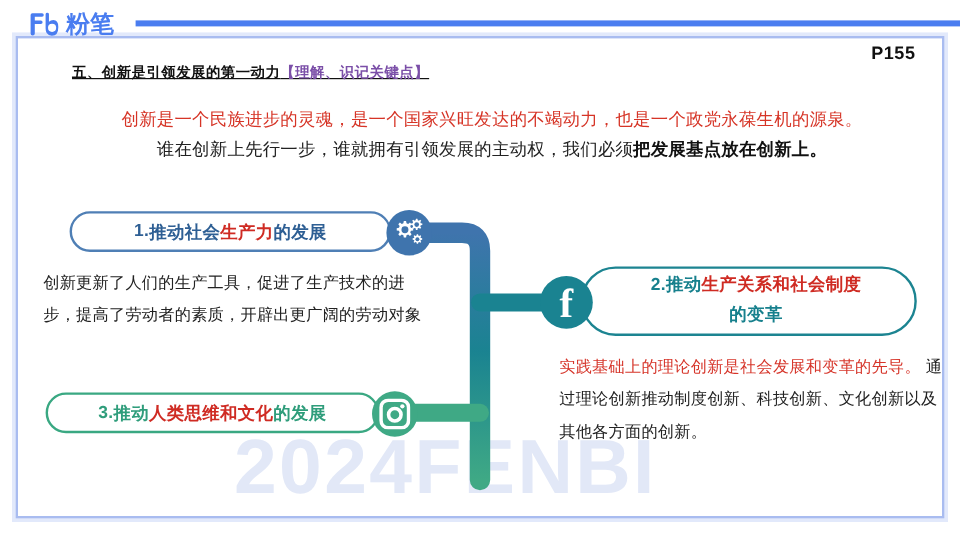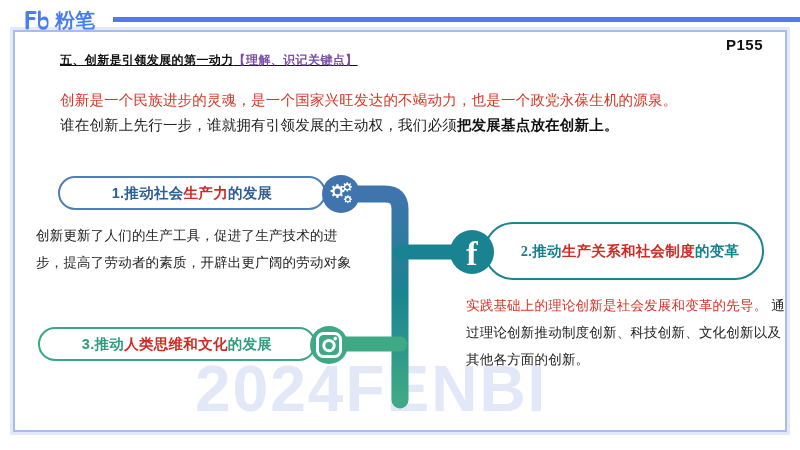--- a/index.html
+++ b/index.html
@@ -11,21 +11,21 @@
   }
   #stage {
     position: relative;
     width: 800px; height: 450px;
     background: #ffffff;
   }
 
   
   .logo-wrap {
     position: absolute; left: 24px; top: 10px;
-    display: flex; gap: 5px;
+    display: flex; align-items: center; gap: 5px;
     z-index: 20;
   }
   .logo-mark {
     width: 26px; height: 21px;
     display: flex; align-items: center; justify-content: center;
   }
   .logo-text {
     font-size: 20px; font-weight: bold; color: #4a7df0;
     letter-spacing: 0px; line-height: 1;
   }
@@ -82,20 +82,21 @@
   .title .brk { color: #7b4fa8; }
 
   
   .intro {
     position: absolute; left: 60px; top: 88px;
     width: 700px;
     font-size: 14.5px; line-height: 25px;
     color: #222222;
     z-index: 20;
     letter-spacing: 0.2px;
+    text-align: center;
   }
   .intro .red { color: #d63426; }
   .intro .bold { font-weight: bold; color: #111111; }
   .intro .l2 { display: block; }
 
   
   #connectors { position: absolute; left: 0; top: 0; z-index: 4; }
 
   
   .pill {
@@ -115,24 +116,23 @@
     border: 2px solid #4f7fb5;
     border-radius: 17px;
     color: #2e5f94;
   }
   #pill-2 {
     left: 484px; top: 222px;
     width: 280px; height: 58px;
     border: 2px solid #1c8491;
     border-radius: 29px;
     color: #17808d;
-    flex-direction: row;
+    flex-direction: column;
     line-height: 25px;
     padding-left: 12px;
-    font-family: Liberation Serif, serif;
   }
   #pill-3 {
     left: 38px; top: 327px;
     width: 278px; height: 34px;
     border: 2px solid #3aa882;
     border-radius: 17px;
     color: #2f9d7b;
   }
 
   

